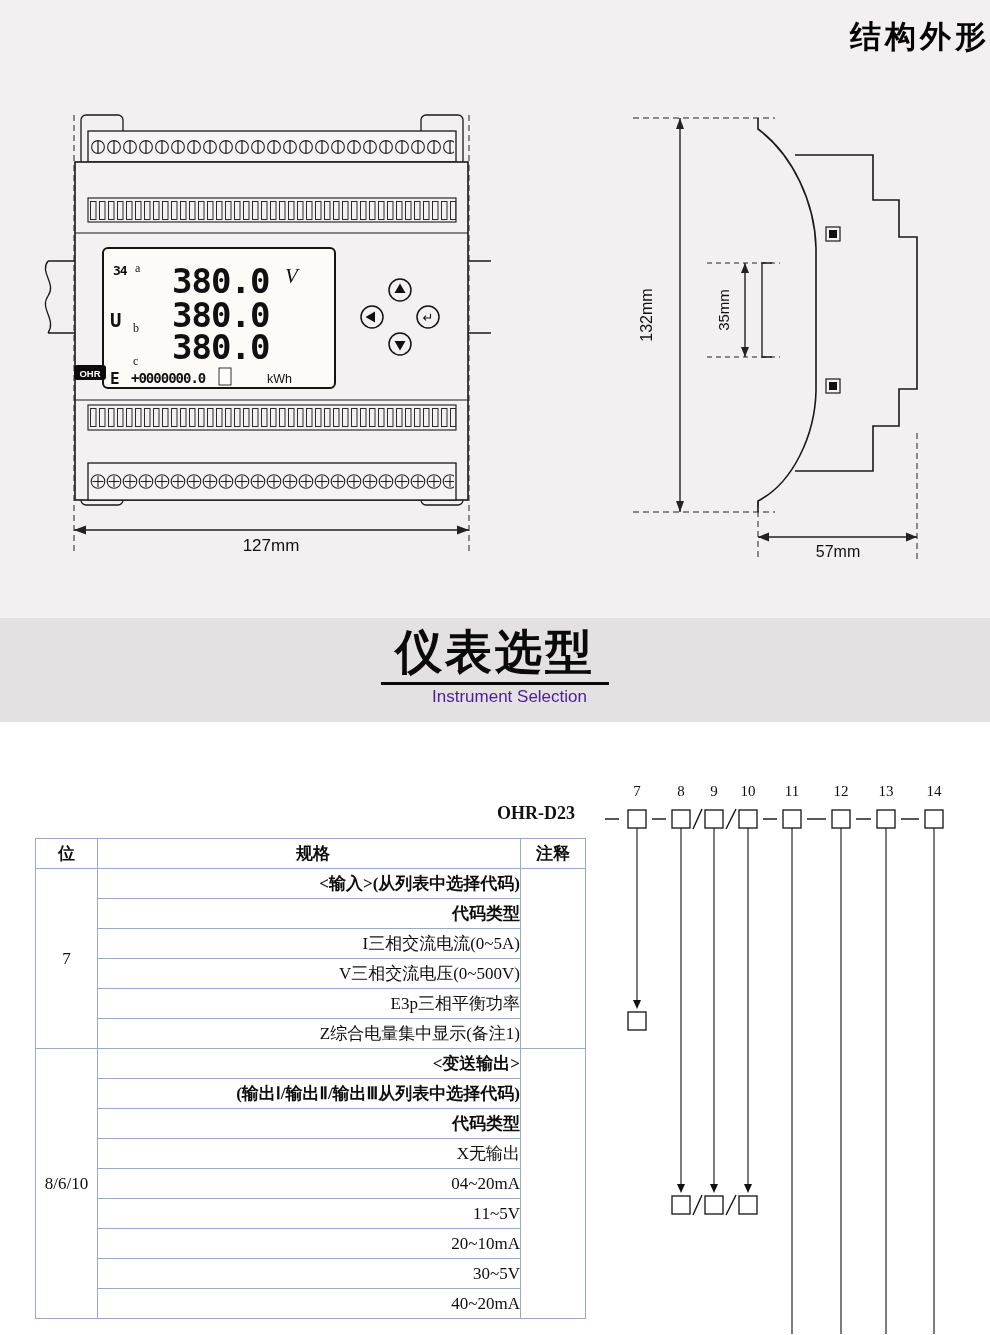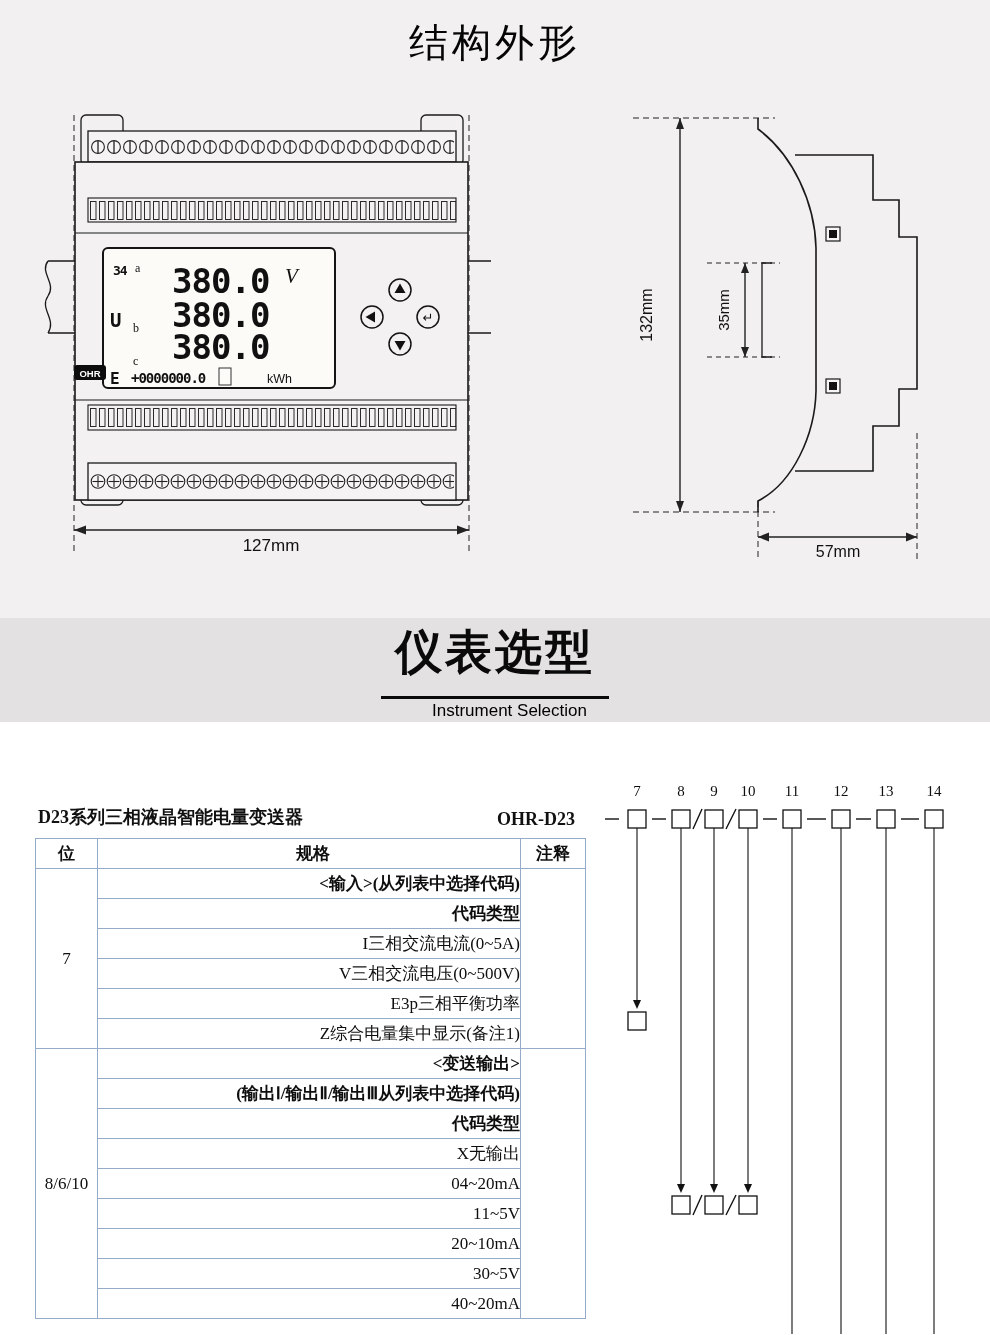--- a/index.html
+++ b/index.html
@@ -5,41 +5,41 @@
   html,body{margin:0;padding:0;}
   body{
     width:990px;height:1335px;position:relative;overflow:hidden;
     background:#ffffff;
     font-family:"Liberation Serif", serif;
     color:#111;
   }
   .top-bg{position:absolute;left:0;top:0;width:990px;height:618px;background:#f2f0f0;}
   .banner{position:absolute;left:0;top:618px;width:990px;height:104px;background:#e3e1e1;text-align:center;}
   .banner-cn{
-    display:inline-block;margin-top:6px;padding:0 14px 16px 14px;
+    display:inline-block;margin-top:6px;padding:0 14px 2px 14px;
     font-size:47px;font-weight:bold;letter-spacing:3px;line-height:56px;
     font-family:"Liberation Sans", sans-serif;color:#0a0a0a;
     border-bottom:3px solid #0a0a0a;
   }
-  .banner-en{font-size:17px;color:#000000;font-family:"Liberation Sans", sans-serif;margin-top:2px;padding-left:29px;}
+  .banner-en{font-size:17px;color:#4c1d95;font-family:"Liberation Sans", sans-serif;margin-top:2px;padding-left:29px;}
   .struct-title{
-    position:absolute;left:0;top:16px;width:990px;text-align:center;
-    font-size:39px;font-weight:normal;letter-spacing:4px;
+    position:absolute;left:0;top:16px;width:990px;text-align:right;
+    font-size:31px;font-weight:bold;letter-spacing:4px;
     font-family:"Liberation Sans", sans-serif;color:#050505;
   }
   svg{position:absolute;}
   .front-view{left:36px;top:103px;}
   .side-view{left:595px;top:103px;}
   .order-diagram{left:585px;top:772px;}
   .seg{font-family:"DejaVu Sans Mono", monospace;font-weight:bold;letter-spacing:-1px;}
   .dimtxt{font-family:"Liberation Sans", sans-serif;fill:#111;}
   .sel-area{position:absolute;left:35px;top:795px;width:550px;}
   .product-row{position:relative;width:550px;height:43px;}
   .product-title{position:absolute;left:3px;top:10px;font-size:18px;font-weight:bold;}
-  .model{position:absolute;left:462px;top:14px;font-size:18px;font-weight:bold;}
+  .model{position:absolute;left:462px;top:8px;font-size:18px;font-weight:bold;}
   table.sel{border-collapse:collapse;table-layout:fixed;width:550px;font-size:17px;color:#0e0e0e;}
   table.sel th, table.sel td{border:1px solid #94abc9;height:29px;padding:0;vertical-align:middle;}
   table.sel th{font-weight:bold;text-align:center;}
   table.sel th.left{text-align:center;padding-left:8px;}
   td.pos{text-align:center;vertical-align:top;padding-top:4px;}
   td.spec{padding-left:8px;text-align:right;}
   td.spec.title{font-weight:bold;}
   td.note{background:#fff;}
   .code{display:inline-block;width:70px;padding-left:10px;}
   .subhead .code{width:72px;padding-left:2px;font-weight:bold;margin-left:11px;}
@@ -190,21 +190,20 @@
   <text x="243" y="454" font-size="16" text-anchor="middle" class="dimtxt">57mm</text>
 </svg>
 
 <div class="banner">
   <div class="banner-cn">仪表选型</div>
   <div class="banner-en">Instrument Selection</div>
 </div>
 
 <div class="sel-area">
   <div class="product-row">
-    <span class="product-title">D23系列三相液晶智能电量变送器</span>
     <span class="model">OHR-D23</span>
   </div>
   <table class="sel">
     <colgroup>
         <col style="width:62px">
         <col style="width:423px">
         <col style="width:65px">
       </colgroup>
     <tbody>
         <tr>

